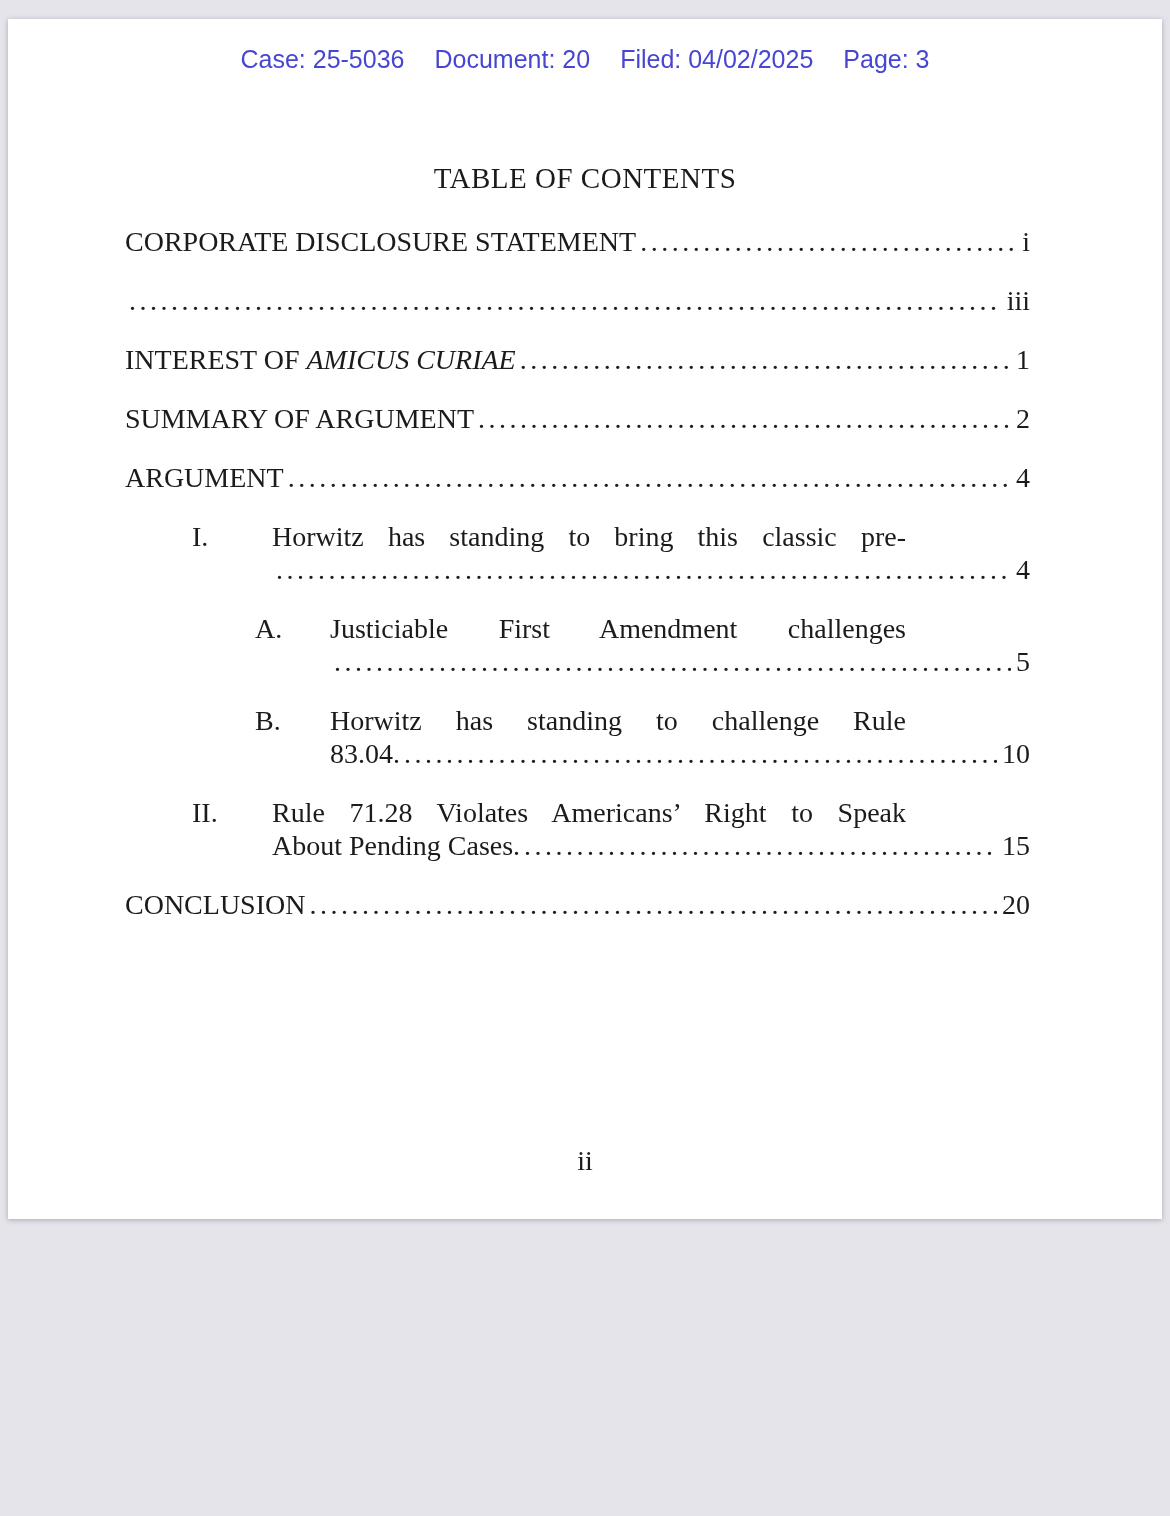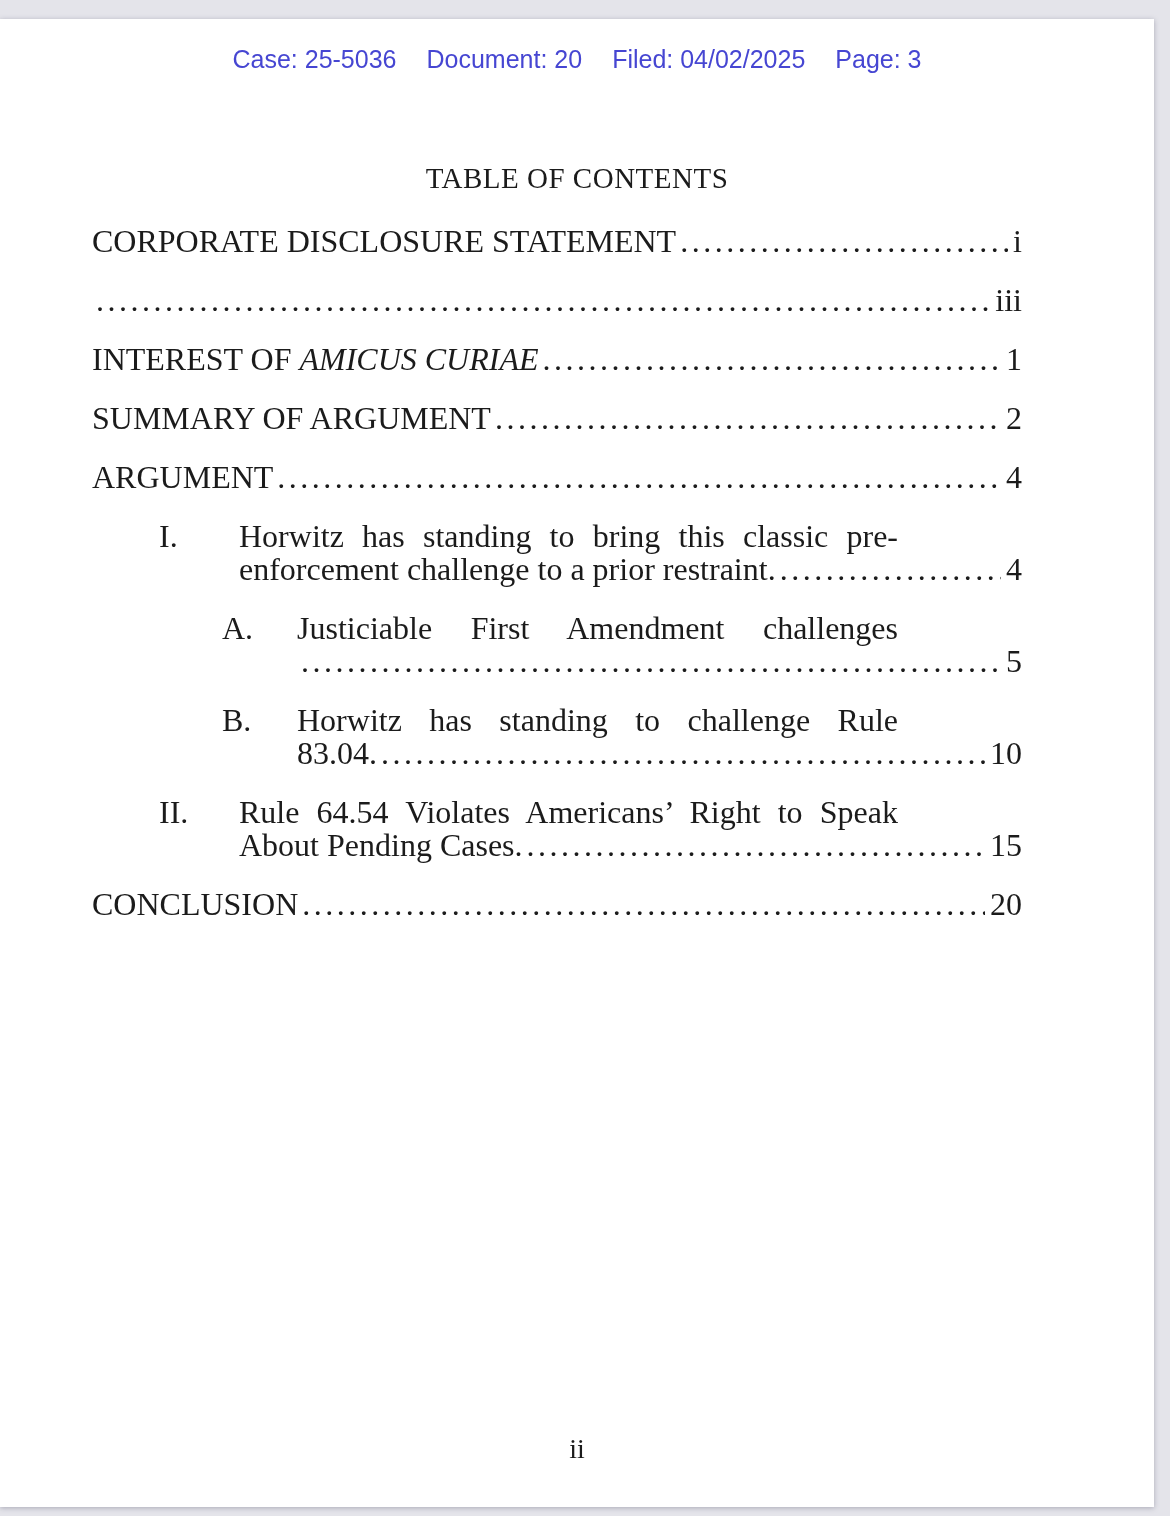--- a/index.html
+++ b/index.html
@@ -6,24 +6,24 @@
     margin: 0;
     padding: 0;
     width: 1170px;
     height: 1516px;
     background: #e4e4ea;
     font-family: "DejaVu Serif", serif;
     overflow: hidden;
   }
   .page {
     position: absolute;
-    left: 0;
+    left: 8px;
     top: 19px;
     width: 1154px;
-    height: 1488px;
+    height: 1200px;
     background: #ffffff;
     box-shadow: 0 1px 5px rgba(60,60,85,0.35);
     color: #1b1b1b;
   }
   
   .court-header {
     padding-top: 26px;
     display: flex;
     justify-content: center;
     gap: 30px;
@@ -36,23 +36,23 @@
   .toc-title {
     margin: 88px 0 30px 0;
     text-align: center;
     font-size: 29px;
     font-weight: normal;
     letter-spacing: 0.5px;
     font-family: "Liberation Serif", serif;
   }
   
   .toc {
-    margin: 0 132px 0 92px; 
+    margin: 0 132px 0 117px; 
     font-family: "Liberation Serif", serif;
-    font-size: 32px;
+    font-size: 28px;
     line-height: 33px;
   }
   .entry { margin-bottom: 26px; }
   .toc-line {
     display: flex;
     align-items: baseline;
   }
   .toc-line .t { white-space: nowrap; }
   .dots {
     flex: 1 1 auto;
@@ -143,21 +143,20 @@
         <span class="t">ARGUMENT</span>
         <span class="dots"></span>
         <span class="pg">4</span>
       </div>
     </div>
 
     <div class="entry lvl1">
       <span class="entry-label">I.</span>
       <div class="wrap-line">Horwitz has standing to bring this classic pre-</div>
       <div class="toc-line">
-        <span class="t">enforcement challenge to a prior restraint.</span>
         <span class="dots"></span>
         <span class="pg">4</span>
       </div>
     </div>
 
     <div class="entry lvl2">
       <span class="entry-label">A.</span>
       <div class="wrap-line">Justiciable First Amendment challenges</div>
       <div class="toc-line">
         <span class="dots"></span>
@@ -170,21 +169,21 @@
       <div class="wrap-line">Horwitz has standing to challenge Rule</div>
       <div class="toc-line">
         <span class="t">83.04.</span>
         <span class="dots"></span>
         <span class="pg">10</span>
       </div>
     </div>
 
     <div class="entry lvl1">
       <span class="entry-label">II.</span>
-      <div class="wrap-line">Rule 64.54 Violates Americans’ Right to Speak</div>
+      <div class="wrap-line">Rule 71.28 Violates Americans’ Right to Speak</div>
       <div class="toc-line">
         <span class="t">About Pending Cases.</span>
         <span class="dots"></span>
         <span class="pg">15</span>
       </div>
     </div>
 
     <div class="entry">
       <div class="toc-line">
         <span class="t">CONCLUSION</span>

